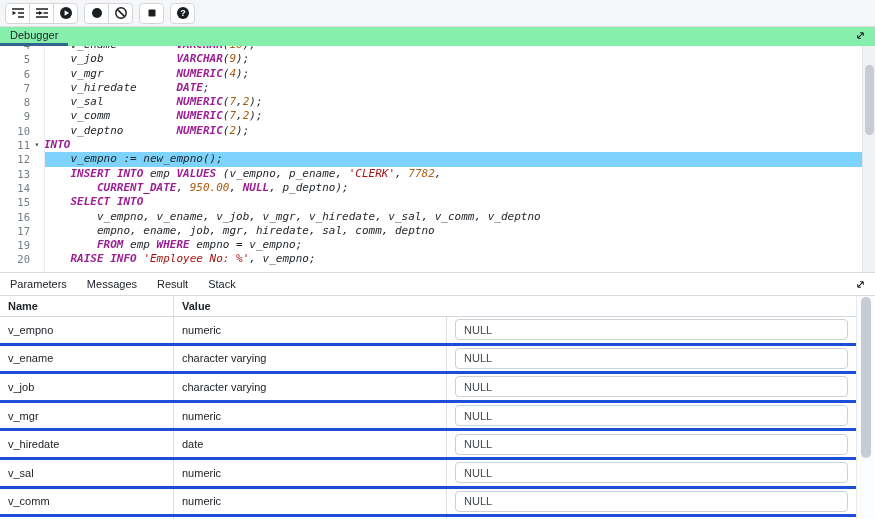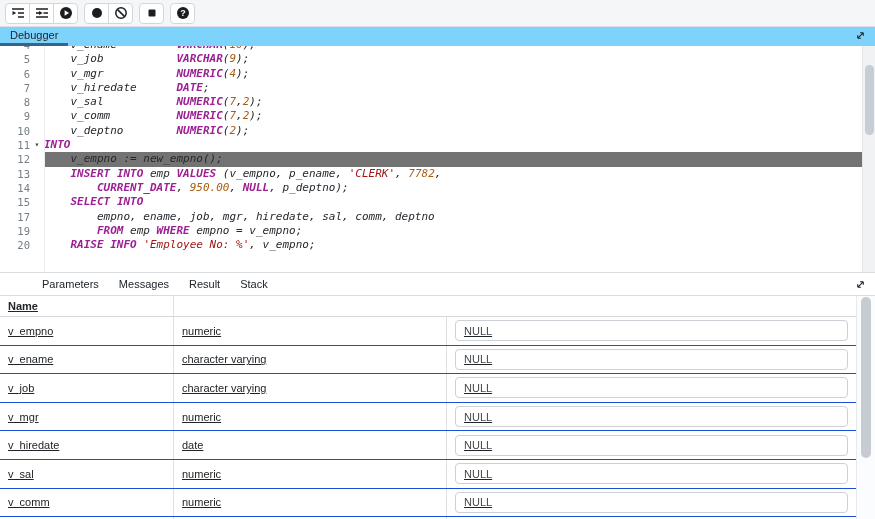--- a/index.html
+++ b/index.html
@@ -12,61 +12,61 @@
   .btn-group { display:flex; }
   .tbtn { width:25px; height:21px; background:#fff; border:1px solid #d3d7db;
     display:flex; align-items:center; justify-content:center; padding:0; cursor:pointer; }
   .btn-group .tbtn:not(:first-child){ margin-left:-1px; }
   .btn-group .tbtn { border-radius:0; }
   .btn-group .tbtn:first-child { border-top-left-radius:4px; border-bottom-left-radius:4px; }
   .btn-group .tbtn:last-child { border-top-right-radius:4px; border-bottom-right-radius:4px; }
   .tbtn .icon { display:flex; }
 
   
-  .doc-tabbar { height:19px; background:#7dd3fc; display:flex; align-items:stretch;
+  .doc-tabbar { height:19px; background:#86efac; display:flex; align-items:stretch;
     position:relative; }
   .doc-tab { padding:0 10px; font-size:11px; line-height:16px;
     border-bottom:3px solid #326690; }
   .expand-btn { position:absolute; right:7px; top:2px; width:16px; height:15px;
     background:transparent; border:none; padding:0; cursor:pointer; display:flex;
     align-items:center; justify-content:center; }
 
   
   .editor { position:relative; height:226px; overflow:hidden;
     font-family:"DejaVu Sans Mono", monospace; font-size:11px; background:#fff; }
   .editor::before { content:""; position:absolute; left:44px; top:0; bottom:0;
     width:1px; background:#ecedef; }
   .ed-lines { margin-top:-8px; }
   .ed-line { display:flex; height:14.3px; line-height:14.3px; }
   .gut { width:30px; flex:none; text-align:right; color:#747e85; font-size:10.5px; }
   .foldcol { width:14px; flex:none; text-align:center; font-size:8px; color:#444;
     line-height:14.3px; }
   .code { flex:1; white-space:pre; color:#24292e;font-style:italic; }
-  .ed-line.active .code { background:#737373; }
+  .ed-line.active .code { background:#7dd3fc; }
   .tok-k { color:#9c1f93; font-weight:bold; }
   .tok-n { color:#aa5d14; }
   .tok-s { color:#a31515; }
   .ed-sb { position:absolute; right:0; top:0; width:13px; height:100%;
     background:#f0f2f4; border-left:1px solid #e4e7ea; }
   .ed-sb .thumb { position:absolute; left:2px; width:9px; top:19px; height:70px;
     background:#c7cdd4; border-radius:5px; }
 
   
   .panel-tabbar { height:24px; border-top:1px solid #d8dce0;
     border-bottom:1px solid #d8dce0; display:flex; align-items:center;
-    position:relative; background:#fff;padding-left:32px; }
+    position:relative; background:#fff; }
   .ptab { padding:0 10px; font-size:11px; height:100%; line-height:22px; cursor:pointer; }
   .ptab.active { border:1px solid #3b5e7e; border-bottom:2px solid #326690;
     line-height:19px; }
 
   
   .vars { position:relative; height:223px; overflow:hidden; font-size:11px; }
-  .thead, .trow { display:grid; grid-template-columns:174px 273px 1fr; width:856px;text-decoration:underline; }
+  .thead, .trow { display:grid; grid-template-columns:174px 273px 1fr; width:856px; }
   .thead { height:21px; border-bottom:1px solid #d4d8dd; font-weight:bold; }
-  .trow { height:28.6px; border-bottom:1px solid #1d4ed8; }
+  .trow { height:28.6px; border-bottom:3px solid #1d4ed8; }
   .th, .td { display:flex; align-items:center; padding-left:8px; overflow:hidden; }
   .sep { border-right:1px solid #dde1e5; }
   .td.val { padding-left:0; }
   .td.val input { height:21px; margin:0 8px; width:calc(100% - 16px);
     border:1px solid #ccd1d7; border-radius:4px; font-size:11px; color:#43484d;
     padding:0 8px; font-family:"Liberation Sans", sans-serif; background:#fff; }
   .tbl-sb { position:absolute; right:0; top:0; width:19px; height:100%;
     background:#fbfcfd; border-left:1px solid #e8eaed; }
   .tbl-sb .thumb { position:absolute; left:4px; width:10px; top:1px; height:161px;
     background:#c7ccd2; border-radius:5px; }
@@ -209,20 +209,25 @@
         <span class="gut">14</span>
         <span class="foldcol"></span>
         <span class="code"><span class="tok-p">        </span><span class="tok-k">CURRENT_DATE</span><span class="tok-p">, </span><span class="tok-n">950.00</span><span class="tok-p">, </span><span class="tok-k">NULL</span><span class="tok-p">, p_deptno);</span></span>
       </div>
       <div class="ed-line">
         <span class="gut">15</span>
         <span class="foldcol"></span>
         <span class="code"><span class="tok-p">    </span><span class="tok-k">SELECT</span><span class="tok-p"> </span><span class="tok-k">INTO</span></span>
       </div>
       <div class="ed-line">
+        <span class="gut">16</span>
+        <span class="foldcol"></span>
+        <span class="code"><span class="tok-p">        v_empno, v_ename, v_job, v_mgr, v_hiredate, v_sal, v_comm, v_deptno</span></span>
+      </div>
+      <div class="ed-line">
         <span class="gut">17</span>
         <span class="foldcol"></span>
         <span class="code"><span class="tok-p">        empno, ename, job, mgr, hiredate, sal, comm, deptno</span></span>
       </div>
       <div class="ed-line">
         <span class="gut">19</span>
         <span class="foldcol"></span>
         <span class="code"><span class="tok-p">        </span><span class="tok-k">FROM</span><span class="tok-p"> emp </span><span class="tok-k">WHERE</span><span class="tok-p"> empno = v_empno;</span></span>
       </div>
       <div class="ed-line">
@@ -248,20 +253,21 @@
       <svg width="13" height="13" viewBox="0 0 14 14">
           <path d="M4 10 L10 4 M10 4 H6.6 M10 4 V7.4 M4 10 H7.4 M4 10 V6.6" stroke="#212529" stroke-width="1.2" fill="none"></path>
         </svg>
     </span>
   </button>
 </div>
 
 <div class="vars">
   <div class="thead" id="thead">
       <div class="th sep">Name</div>
+      <div class="th">Value</div>
     </div>
   <div id="tbody">
       <div class="trow">
         <div class="td sep">v_empno</div>
         <div class="td sep">numeric</div>
         <div class="td val">
           <input type="text" value="NULL" style="">
         </div>
       </div>
       <div class="trow">

